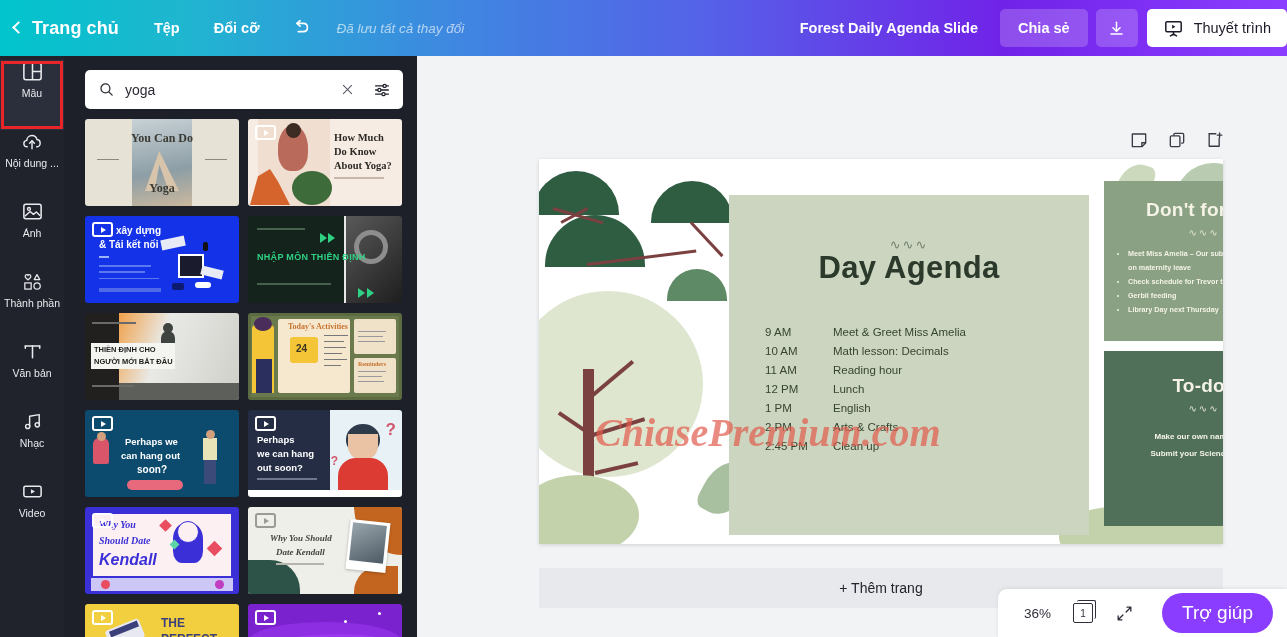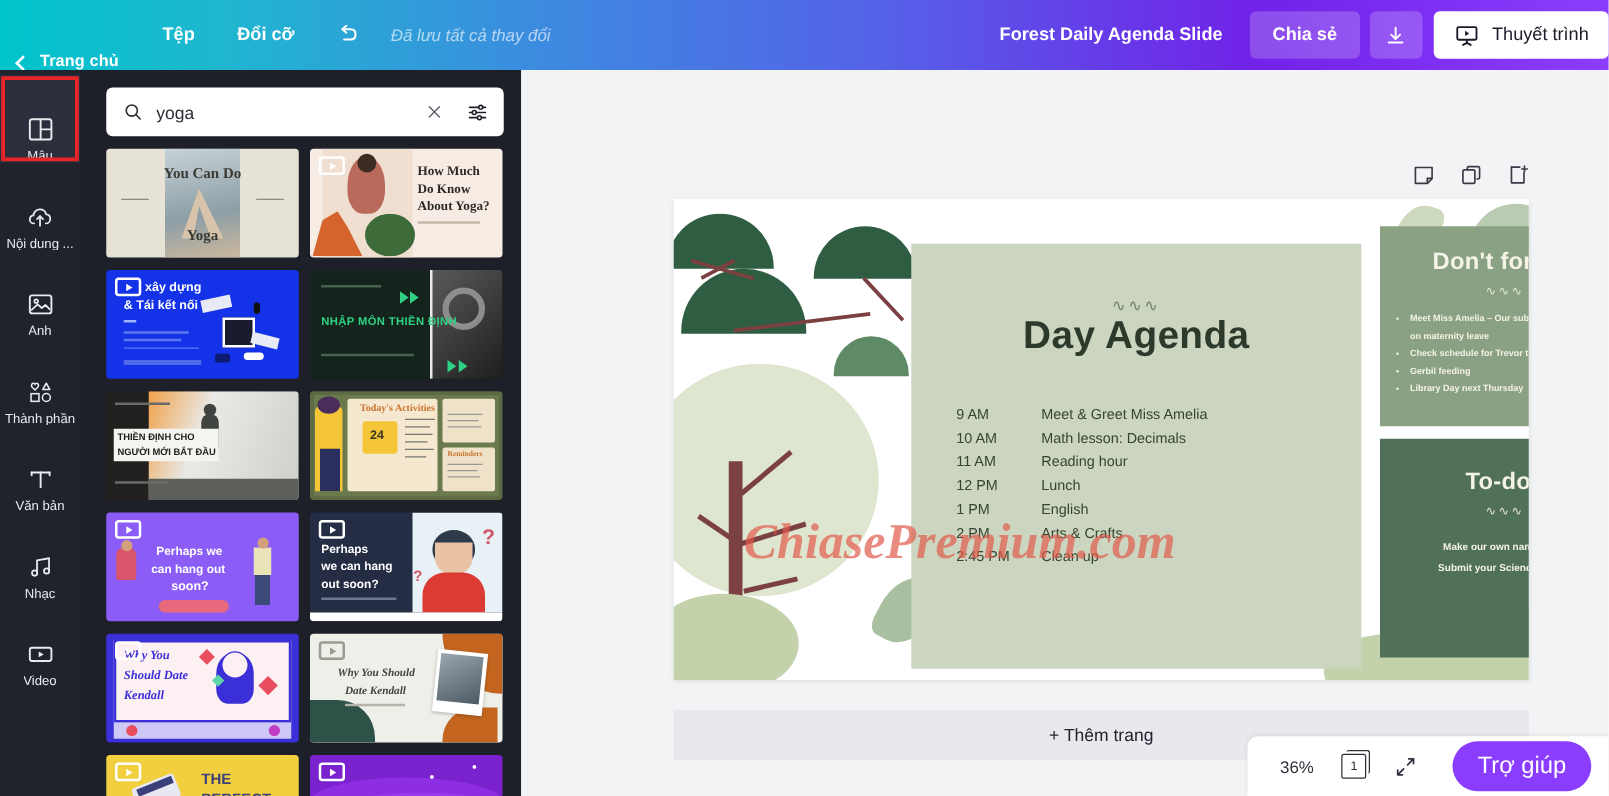--- a/index.html
+++ b/index.html
@@ -13,23 +13,23 @@
 
   
   .topbar {
     position: absolute; left: 0; top: 0; width: 1287px; height: 56px;
     background: linear-gradient(90deg, #00c4cc 0%, #1fb6d0 14%, #3d8ae0 34%, #5561e8 55%, #7122e8 78%, #8b3dff 100%);
     display: flex; align-items: center;
     color: #fff;
   }
   .tb-left { display: flex; align-items: center; height: 56px; }
   .tb-home {
-    display: flex; align-items: flex-end; gap: 9px;
+    display: flex; align-items: center; gap: 9px;
     padding: 0 18px 0 14px; height: 56px;
-    font-size: 13px; font-weight: bold; letter-spacing: .1px;
+    font-size: 18px; font-weight: bold; letter-spacing: .1px;
   }
   .chev-left {
     display: inline-block; width: 9px; height: 9px;
     border-left: 2px solid #fff; border-bottom: 2px solid #fff;
     transform: rotate(45deg); margin-bottom: 1px;
   }
   .tb-item {
     height: 56px; display: flex; align-items: center;
     padding: 0 17px; font-size: 14.5px; font-weight: bold;
   }
@@ -62,21 +62,21 @@
 
   
   .rail {
     position: absolute; left: 0; top: 56px; width: 64px; height: 581px;
     background: #20232c;
     display: flex; flex-direction: column; align-items: center;
     padding-top: 4px;
   }
   .rail-item {
     width: 64px; height: 70px;
-    display: flex; flex-direction: column; align-items: center; justify-content: flex-end;
+    display: flex; flex-direction: column; align-items: center; justify-content: flex-start;
     gap: 5px; color: #e9eaee; position: relative;
   }
   .rail-item.active { background: #2b2f3b; }
   .rail-item.active::after {
     content: ""; position: absolute; left: 1px; top: 1px; right: 1px; bottom: 1px;
     border: 3px solid #e8262a; pointer-events: none;
   }
   .rail-label {
     font-size: 10.5px; color: #e9eaee; line-height: 1;
     max-width: 64px; overflow: hidden; text-overflow: ellipsis; white-space: nowrap;
@@ -439,21 +439,21 @@
         <div style="position:absolute;left:76px;top:46px;width:23px;height:1.3px;background:#777"></div>
         <div style="position:absolute;left:76px;top:52px;width:17px;height:1.3px;background:#777"></div>
         <div style="position:absolute;left:110px;top:18px;width:28px;height:1.3px;background:#999"></div>
         <div style="position:absolute;left:110px;top:23px;width:25px;height:1.3px;background:#999"></div>
         <div style="position:absolute;left:110px;top:28px;width:27px;height:1.3px;background:#999"></div>
         <div style="position:absolute;left:110px;top:58px;width:28px;height:1.3px;background:#999"></div>
         <div style="position:absolute;left:110px;top:63px;width:24px;height:1.3px;background:#999"></div>
         <div style="position:absolute;left:110px;top:68px;width:26px;height:1.3px;background:#999"></div>
       </div>
 
-      <div class="thumb" style="background:#8b5cf6">
+      <div class="thumb" style="background:#0c4a6e">
         <div class="play-badge">
             <i></i>
           </div>
         <div style="position:absolute;left:8px;top:28px;width:16px;height:26px;background:#d9566a;border-radius:6px 6px 2px 2px"></div>
         <div style="position:absolute;left:12px;top:22px;width:9px;height:9px;border-radius:50%;background:#d3a07d"></div>
         <div style="position:absolute;left:118px;top:28px;width:14px;height:22px;background:#e8e4b8"></div>
         <div style="position:absolute;left:119px;top:50px;width:12px;height:24px;background:#3c4a7a"></div>
         <div style="position:absolute;left:121px;top:20px;width:9px;height:9px;border-radius:50%;background:#d3a07d"></div>
         <div class="t-txt" style="left:40px;top:26px;font-size:9.5px;color:#fff">Perhaps we</div>
         <div class="t-txt" style="left:36px;top:40px;font-size:9.5px;color:#fff">can hang out</div>
@@ -479,21 +479,21 @@
       </div>
 
       <div class="thumb" style="background:#3b2fd8">
         <div class="play-badge">
             <i></i>
           </div>
         <div style="position:absolute;left:6px;top:5px;width:142px;height:66px;background:#fdf0f2;border:2px solid #3b2fd8"></div>
         <div style="position:absolute;left:6px;top:71px;width:142px;height:13px;background:#cdc7f6"></div>
         <div class="t-txt" style="left:14px;top:12px;font-size:10px;color:#3b2fd8;font-family:'Liberation Serif',serif;font-style:italic">Why You</div>
         <div class="t-txt" style="left:14px;top:28px;font-size:10px;color:#3b2fd8;font-family:'Liberation Serif',serif;font-style:italic">Should Date</div>
-        <div class="t-txt" style="left:14px;top:44px;font-size:10px;color:#3b2fd8;font-family:Liberation Serif, serif;font-style:italic">Kendall</div>
+        <div class="t-txt" style="left:14px;top:44px;font-size:16px;color:#3b2fd8;font-family:Liberation Sans, sans-serif;font-style:italic">Kendall</div>
         <div style="position:absolute;left:88px;top:16px;width:30px;height:40px;border-radius:40% 40% 30% 30%;background:#3b2fd8"></div>
         <div style="position:absolute;left:92px;top:14px;width:22px;height:22px;border-radius:50%;background:#fdf0f2;border:1.5px solid #3b2fd8"></div>
         <div style="position:absolute;left:76px;top:14px;width:9px;height:9px;background:#e84d60;transform:rotate(45deg)"></div>
         <div style="position:absolute;left:124px;top:36px;width:11px;height:11px;background:#e84d60;transform:rotate(45deg)"></div>
         <div style="position:absolute;left:86px;top:34px;width:7px;height:7px;background:#5fd4a8;transform:rotate(45deg)"></div>
         <div style="position:absolute;left:16px;top:73px;width:9px;height:9px;border-radius:50%;background:#e84d60"></div>
         <div style="position:absolute;left:130px;top:73px;width:9px;height:9px;border-radius:50%;background:#c03cc0"></div>
       </div>
 
       <div class="thumb" style="background:#efefe9">

